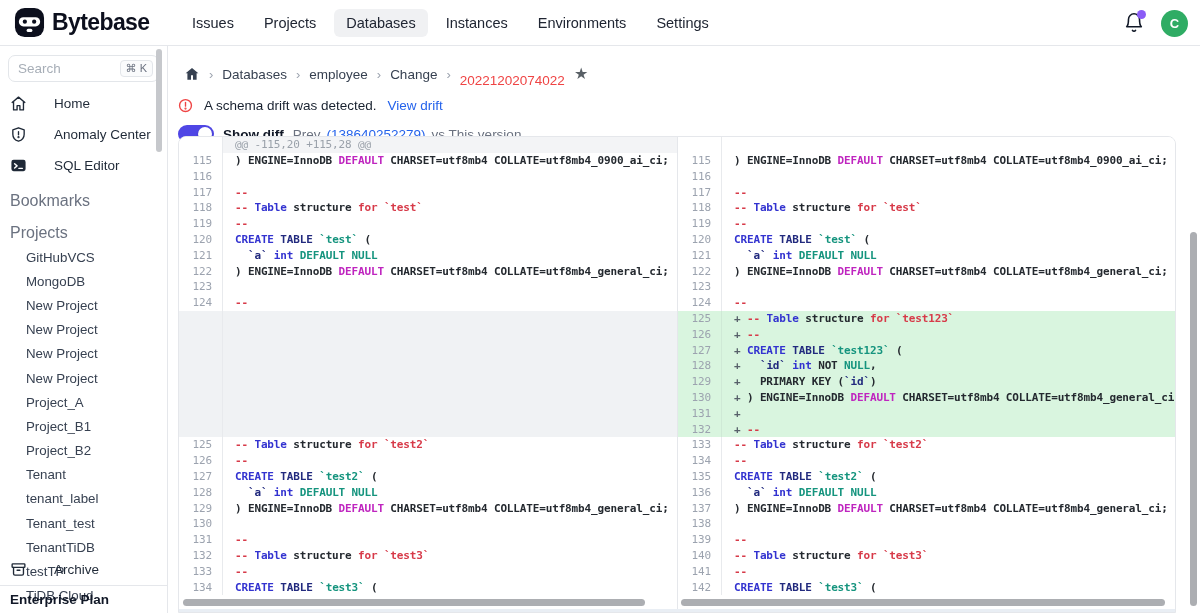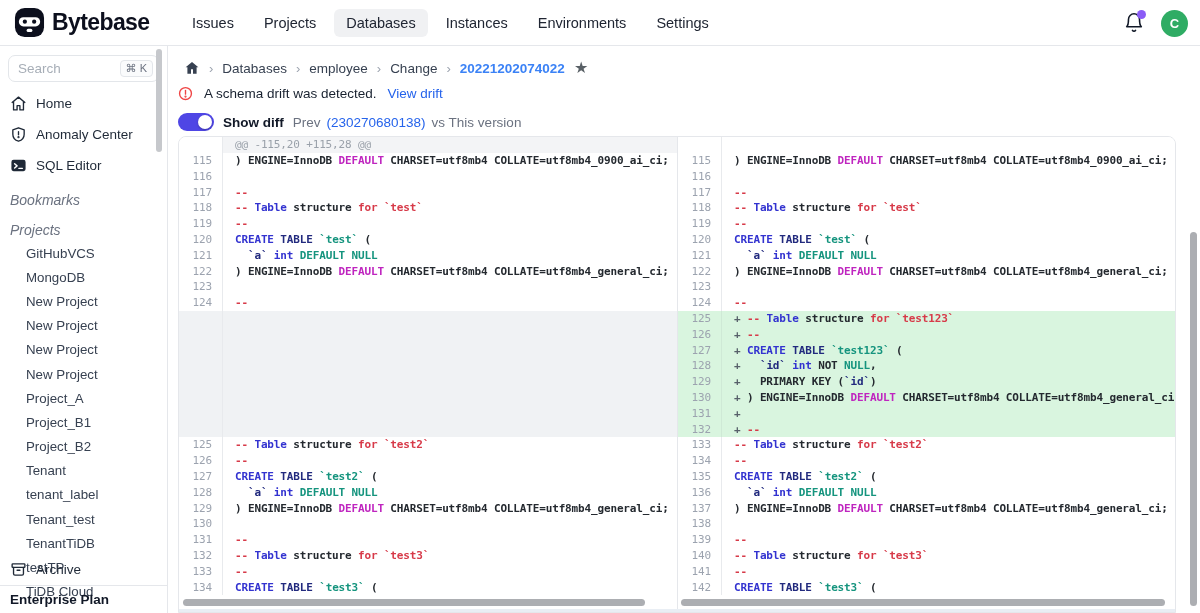--- a/index.html
+++ b/index.html
@@ -22,36 +22,36 @@
             display:flex; align-items:center; justify-content:center; }
 
   
   .sidebar { position:absolute; top:46px; left:0; width:168px; bottom:0; background:#fff;
              border-right:1px solid #e5e7eb; }
   .search-box { margin:9px 8px 6px 8px; height:27px; border:1px solid #e3e6ea; border-radius:7px;
                 display:flex; align-items:center; justify-content:space-between; padding:0 5px 0 9px; }
   .search-ph { font-size:13.5px; color:#a7aeb7; }
   .kbd { border:1px solid #e3e6ea; background:#fafbfc; border-radius:4px; font-size:11px;
          color:#6b7280; padding:1px 5px; }
-  .side-item { display:flex; align-items:center; gap:9px; padding:7px 10px; font-size:13.5px;
+  .side-item { display:flex; align-items:center; gap:27px; padding:7px 10px; font-size:13.5px;
                font-weight:500; color:#1f2937; cursor:pointer; }
-  .side-section { padding:11px 10px 3px 10px; font-size:14px; color:#6b7280;font-style:italic; }
+  .side-section { padding:11px 10px 3px 10px; font-size:16px; color:#6b7280; }
   .proj-item { padding:4.6px 8px 4.6px 26px; font-size:13.3px; color:#374151; cursor:pointer;
                white-space:nowrap; overflow:hidden; }
   .side-scroll-thumb { position:absolute; top:3px; left:156px; width:6px; height:103px;
                        background:#c6c8cc; border-radius:3px; }
   .side-foot { position:absolute; bottom:28px; left:0; right:16px; }
   .plan-row { position:absolute; bottom:0; left:0; right:0; height:28px; border-top:1px solid #e5e7eb;
               display:flex; align-items:center; padding-left:10px; font-size:13.5px; font-weight:700; color:#111827; }
 
   
   .main { position:absolute; left:168px; top:46px; right:0; bottom:0; background:#fff; }
   .crumb-row { display:flex; align-items:center; gap:9px; padding:14px 0 0 16px; }
   .crumb { font-size:13.5px; font-weight:500; color:#374151; cursor:pointer; }
-  .crumb.last { font-weight:700; color:#3b82f6; }
+  .crumb.last { font-weight:400; color:#ef4444;margin-top:13px; }
   .crumb-sep { color:#9ca3af; font-size:13px; }
   .star { color:#596066; font-size:16px; line-height:1; cursor:pointer; }
   .drift-row { display:flex; align-items:center; gap:11px; padding:10px 0 0 10px; }
   .drift-msg { font-size:13.5px; font-weight:500; color:#18212f; }
   .drift-link { font-size:13.5px; font-weight:500; color:#2563eb; cursor:pointer; }
   .toggle-row { display:flex; align-items:center; gap:9px; padding:12px 0 0 10px; }
   .toggle { width:36px; height:18px; border-radius:10px; position:relative; cursor:pointer; }
   .toggle .knob { position:absolute; top:2px; right:2px; width:14px; height:14px; border-radius:50%;
                   background:#fff; box-shadow:0 1px 2px rgba(0,0,0,.25); }
   .tg-label { font-size:13.5px; font-weight:700; color:#111827; }
@@ -230,21 +230,21 @@
     <span class="drift-msg">A schema drift was detected.</span>
     <span class="drift-link">View drift</span>
   </div>
 
   <div class="toggle-row">
     <span class="toggle" id="diff-toggle" style="background: rgb(79, 70, 229);">
         <span class="knob"></span>
       </span>
     <span class="tg-label">Show diff</span>
     <span class="tg-dim">Prev</span>
-    <span class="tg-link" style="margin-left:-3px">(230270680138)</span>
+    <span class="tg-link" style="margin-left:-3px">(138640252279)</span>
     <span class="tg-dim" style="margin-left:-3px">vs This version</span>
   </div>
 
   <div class="diffwrap">
     <div class="pane left" id="pane-left">
         <div class="drow hd">
           <span class="gut"></span>
           <span class="code"><span class="tk-h">@@ -115,20 +115,28 @@</span></span>
         </div>
         <div class="drow">

